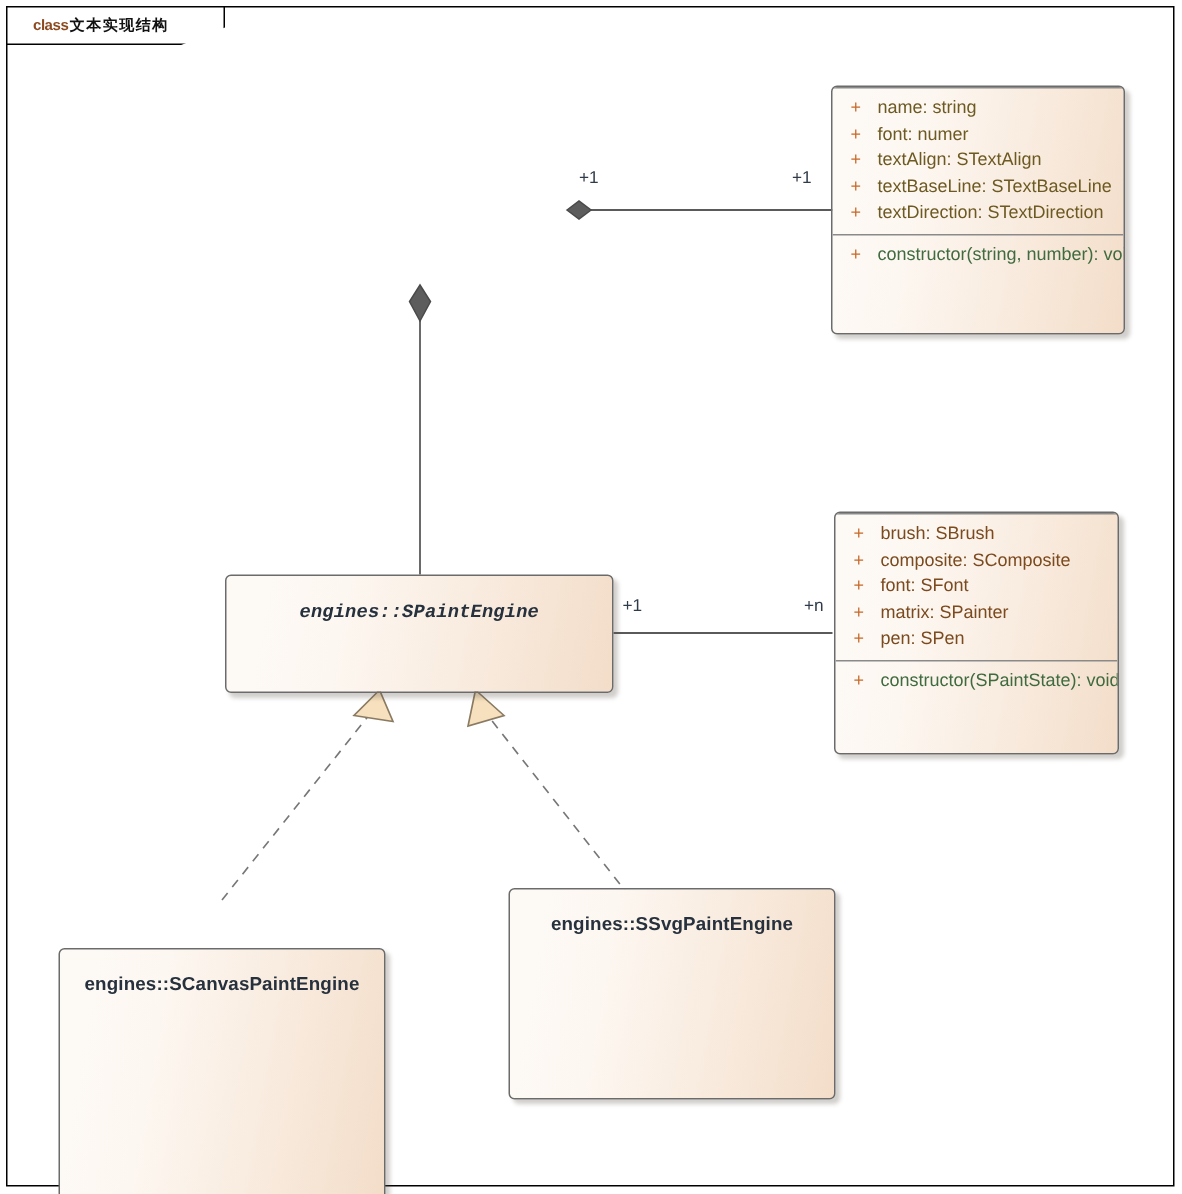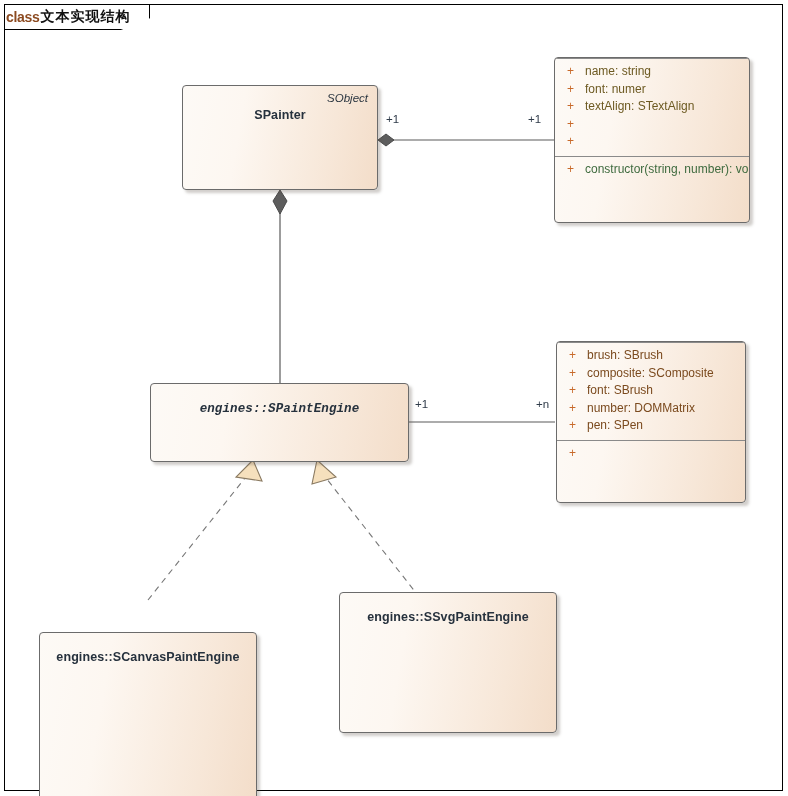--- a/index.html
+++ b/index.html
@@ -48,23 +48,23 @@
   }
   .frame-tab-inner {
     position: absolute;
     left: 4px;
     top: 4px;
     width: 146px;
     height: 26px;
     z-index: 6;
     display: flex;
     align-items: center;
-    padding-left: 2px;
-    box-sizing: border-box;
-    font-size: 14px;
+    padding-left: 18px;
+    box-sizing: border-box;
+    font-size: 10px;
     font-weight: bold;
     white-space: nowrap;
   }
   .tab-kw {
     color: #8c4a20;
     font-weight: bold;
     letter-spacing: -0.3px;
   }
   .tab-name {
     color: #111111;
@@ -206,48 +206,43 @@
       <line x1="420" y1="598" x2="326" y2="478" stroke="#777777" stroke-width="1.1" stroke-dasharray="6,5"></line>
       <polygon points="317,460 312,484 336,477" fill="#f6e0bd" stroke="#8a7a62" stroke-width="1.1"></polygon>
     </g>
   </svg>
 
   <div class="mult-label" style="left:386px; top:113px;">+1</div>
   <div class="mult-label" style="left:528px; top:113px;">+1</div>
   <div class="mult-label" style="left:415px; top:398px;">+1</div>
   <div class="mult-label" style="left:536px; top:398px;">+n</div>
 
-  <div class="uml-class" style="left:182px; top:85px; width:196px; height:105px;">
-    <div class="uml-header">
-      <span class="uml-stereotype">SObject</span>
-      <div style="height:11px;"></div>
-      <span class="uml-name">SPainter</span>
-    </div>
-  </div>
 
   <div class="uml-class" style="left:554px; top:57px; width:196px; height:166px;">
     <div class="uml-divider"></div>
     <div class="uml-compartment">
       <div class="uml-member">
         <span class="uml-vis">+</span>
         <span class="uml-member-text attr-olive">name: string</span>
       </div>
       <div class="uml-member">
         <span class="uml-vis">+</span>
         <span class="uml-member-text attr-olive">font: numer</span>
       </div>
       <div class="uml-member">
         <span class="uml-vis">+</span>
         <span class="uml-member-text attr-olive">textAlign: STextAlign</span>
       </div>
       <div class="uml-member">
         <span class="uml-vis">+</span>
-      </div>
-      <div class="uml-member">
-        <span class="uml-vis">+</span>
+        <span class="uml-member-text attr-olive">textBaseLine: STextBaseLine</span>
+      </div>
+      <div class="uml-member">
+        <span class="uml-vis">+</span>
+        <span class="uml-member-text attr-olive">textDirection: STextDirection</span>
       </div>
     </div>
     <div class="uml-divider"></div>
     <div class="uml-compartment">
       <div class="uml-member">
         <span class="uml-vis">+</span>
         <span class="uml-member-text method">constructor(string, number): void</span>
       </div>
     </div>
   </div>
@@ -265,35 +260,36 @@
       <div class="uml-member">
         <span class="uml-vis">+</span>
         <span class="uml-member-text attr">brush: SBrush</span>
       </div>
       <div class="uml-member">
         <span class="uml-vis">+</span>
         <span class="uml-member-text attr">composite: SComposite</span>
       </div>
       <div class="uml-member">
         <span class="uml-vis">+</span>
-        <span class="uml-member-text attr">font: SBrush</span>
-      </div>
-      <div class="uml-member">
-        <span class="uml-vis">+</span>
-        <span class="uml-member-text attr">number: DOMMatrix</span>
+        <span class="uml-member-text attr">font: SFont</span>
+      </div>
+      <div class="uml-member">
+        <span class="uml-vis">+</span>
+        <span class="uml-member-text attr">matrix: SPainter</span>
       </div>
       <div class="uml-member">
         <span class="uml-vis">+</span>
         <span class="uml-member-text attr">pen: SPen</span>
       </div>
     </div>
     <div class="uml-divider"></div>
     <div class="uml-compartment">
       <div class="uml-member">
         <span class="uml-vis">+</span>
+        <span class="uml-member-text method">constructor(SPaintState): void</span>
       </div>
     </div>
   </div>
 
   <div class="uml-class" style="left:39px; top:632px; width:218px; height:172px;">
     <div class="uml-header">
       <div style="height:6px;"></div>
       <span class="uml-name">engines::SCanvasPaintEngine</span>
     </div>
   </div>

